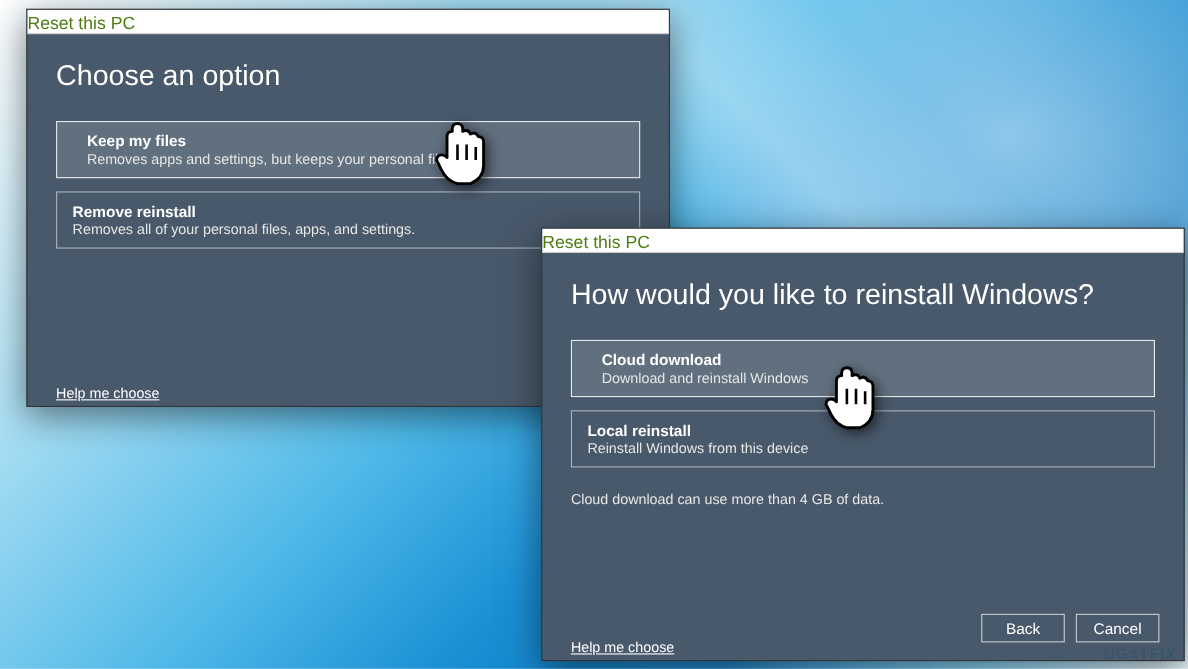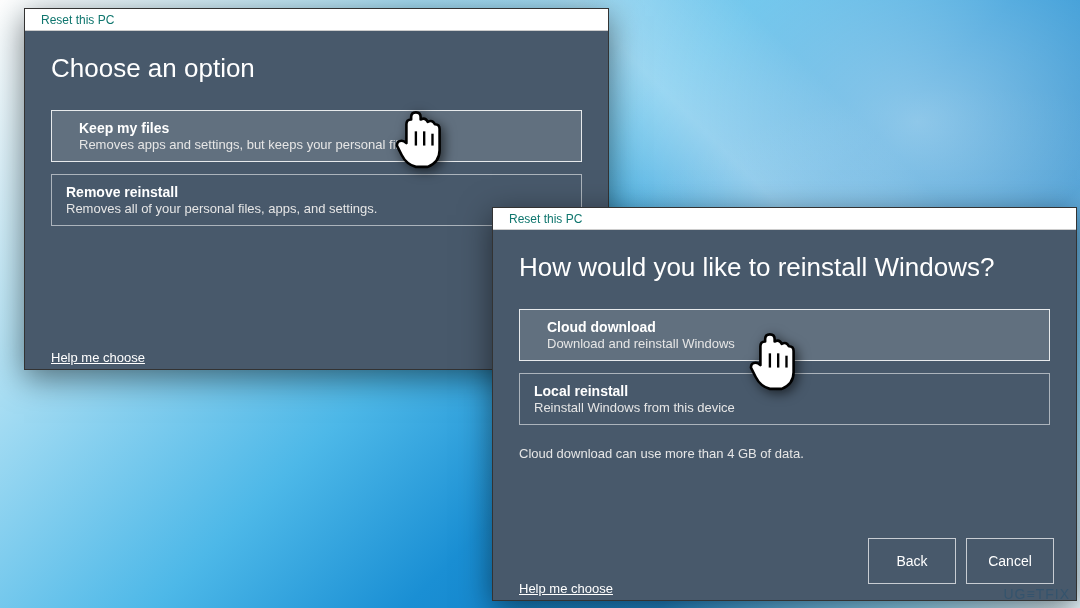--- a/index.html
+++ b/index.html
@@ -22,23 +22,23 @@
     .dialog {
       position: absolute;
       background: #48596b;
       border: 1px solid #333;
       box-shadow: 0 8px 30px rgba(0,0,0,0.5);
     }
     .dialog-1 { left: 24px; top: 8px; width: 585px; height: 362px; }
     .dialog-2 { left: 492px; top: 207px; width: 585px; height: 394px; }
     .titlebar {
       background: #ffffff;
-      color: #0f766e;
-      font-size: 12px;
-      padding: 4px 16px;
+      color: #4d7c0f;
+      font-size: 16px;
+      padding: 4px 0;
       height: 22px;
       border-bottom: 1px solid #ccc;
     }
     .dialog-body {
       padding: 22px 26px 16px 26px;
       color: #ffffff;
       height: calc(100% - 22px);
       position: relative;
     }
     .heading {
@@ -87,22 +87,22 @@
       right: 22px;
       bottom: 16px;
       display: flex;
       gap: 10px;
     }
     .btn {
       border: 1px solid rgba(255,255,255,0.7);
       background: transparent;
       color: #fff;
       font-size: 14px;
-      padding: 14px 0;
-      width: 88px;
+      padding: 4px 0;
+      width: 76px;
       text-align: center;
       cursor: pointer;
       font-family: inherit;
     }
     .cursor {
       position: absolute;
       width: 58px;
       height: 64px;
       pointer-events: none;
       filter: drop-shadow(3px 3px 6px rgba(0,0,0,0.6));

